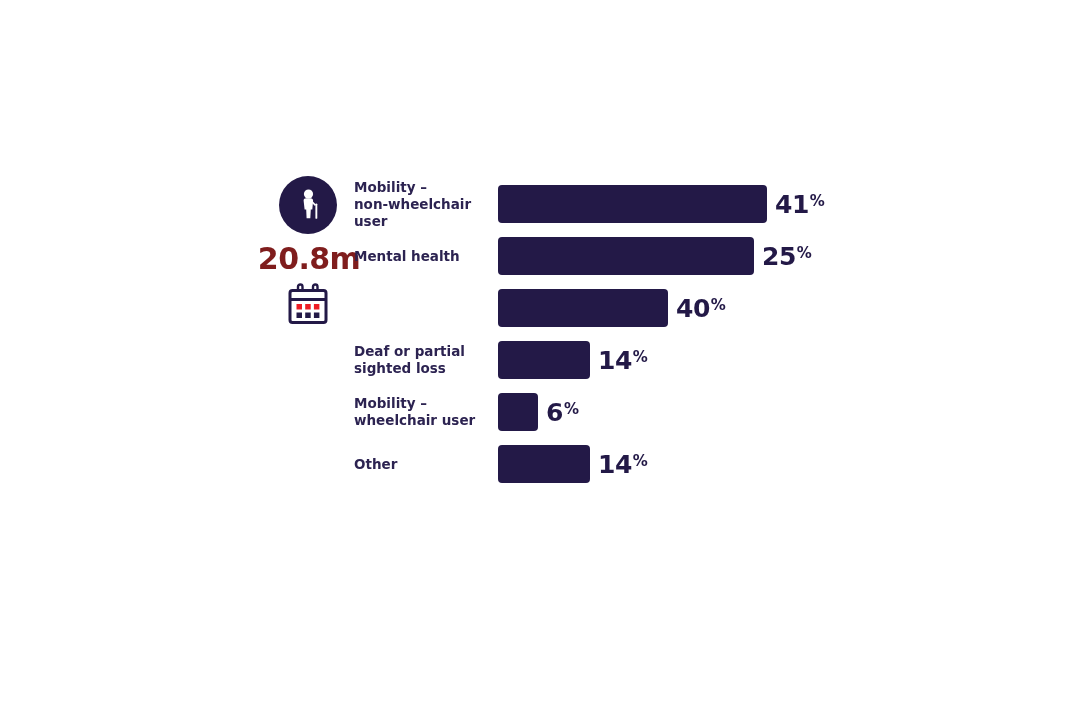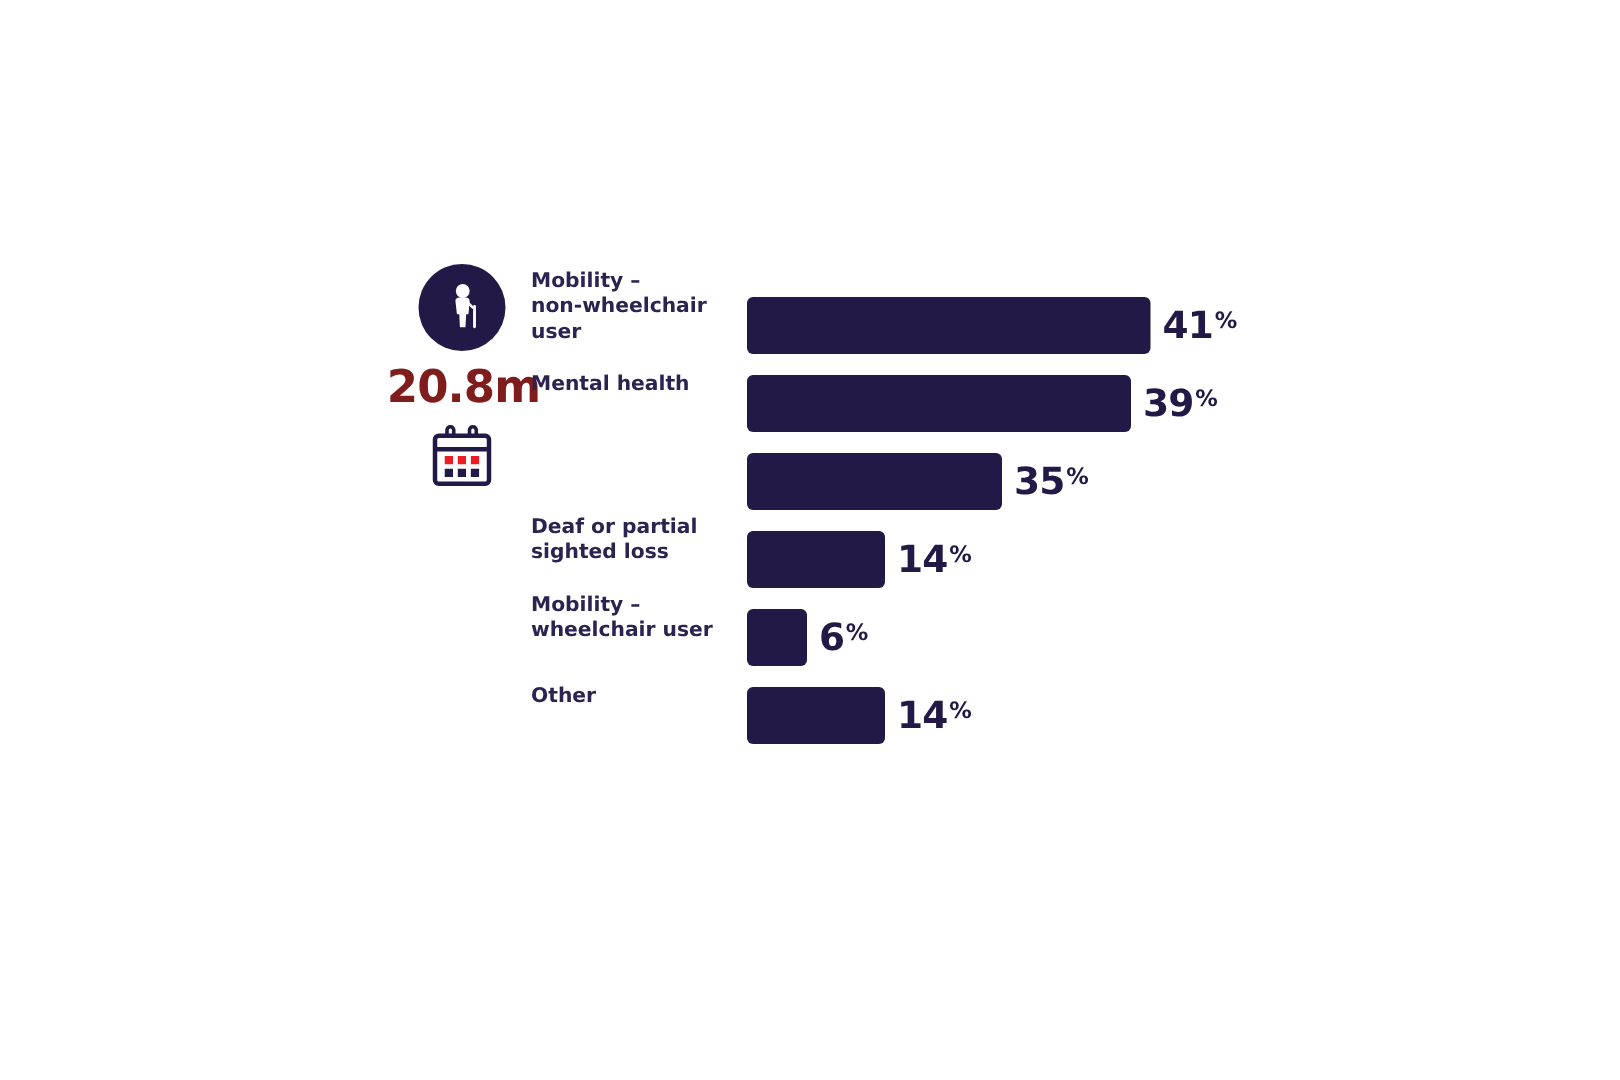--- a/index.html
+++ b/index.html
@@ -90,21 +90,21 @@
     font-size: 13.5px;
     line-height: 17px;
     color: #2c2351;
     white-space: pre-line;
     font-weight: bold;
   }
 
   .bar-area {
     position: absolute;
     left: 144px;
-    top: 20px;
+    top: 7px;
     height: 38px;
     right: 0;
   }
 
   .bar {
     position: absolute;
     left: 0;
     top: 0;
     height: 38px;
     background: #231947;
@@ -186,30 +186,30 @@
           <span class="num">41</span><span class="pct">%</span>
         </div>
       </div>
     </div>
 
     <div class="chart-row">
       <div class="row-label">Mental health</div>
       <div class="bar-area">
         <div class="bar" style="width:256px"></div>
         <div class="bar-value" style="left:264px">
-          <span class="num">39</span><span class="pct">%</span>
+          <span class="num">25</span><span class="pct">%</span>
         </div>
       </div>
     </div>
 
     <div class="chart-row">
       <div class="bar-area">
         <div class="bar" style="width:170px"></div>
         <div class="bar-value" style="left:178px">
-          <span class="num">35</span><span class="pct">%</span>
+          <span class="num">40</span><span class="pct">%</span>
         </div>
       </div>
     </div>
 
     <div class="chart-row">
       <div class="row-label">Deaf or partial
 sighted loss</div>
       <div class="bar-area">
         <div class="bar" style="width:92px"></div>
         <div class="bar-value" style="left:100px">

